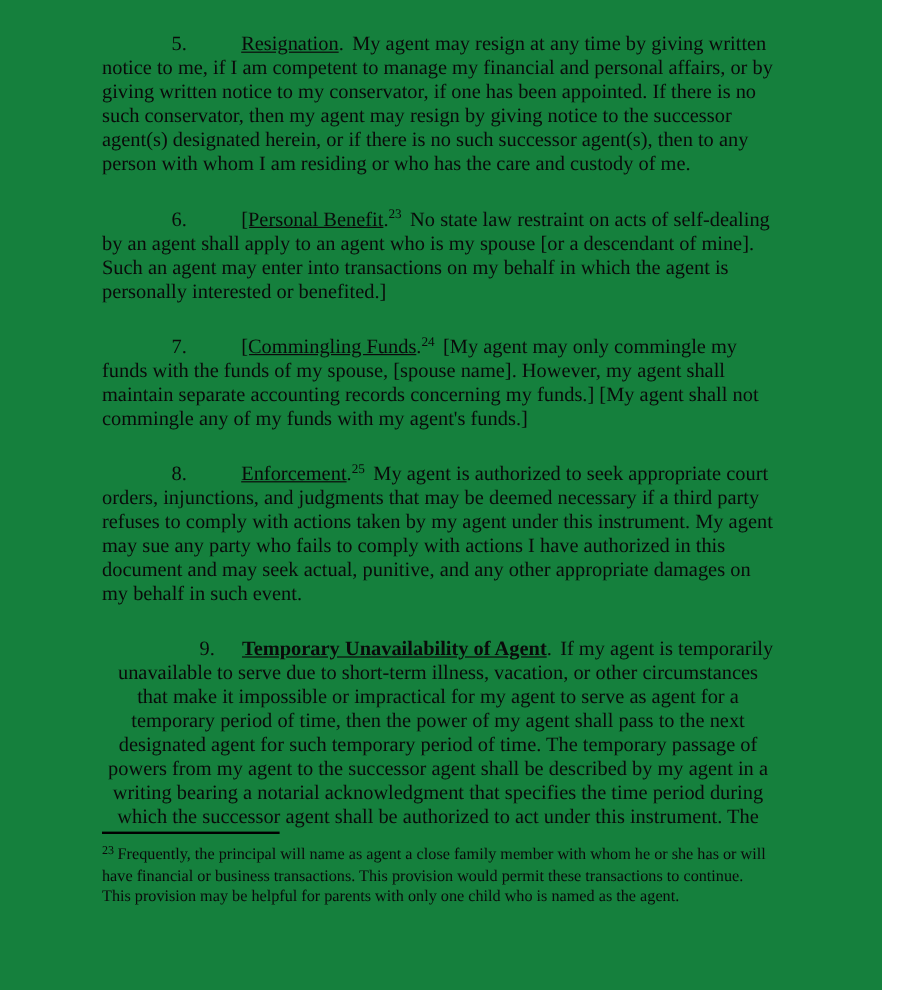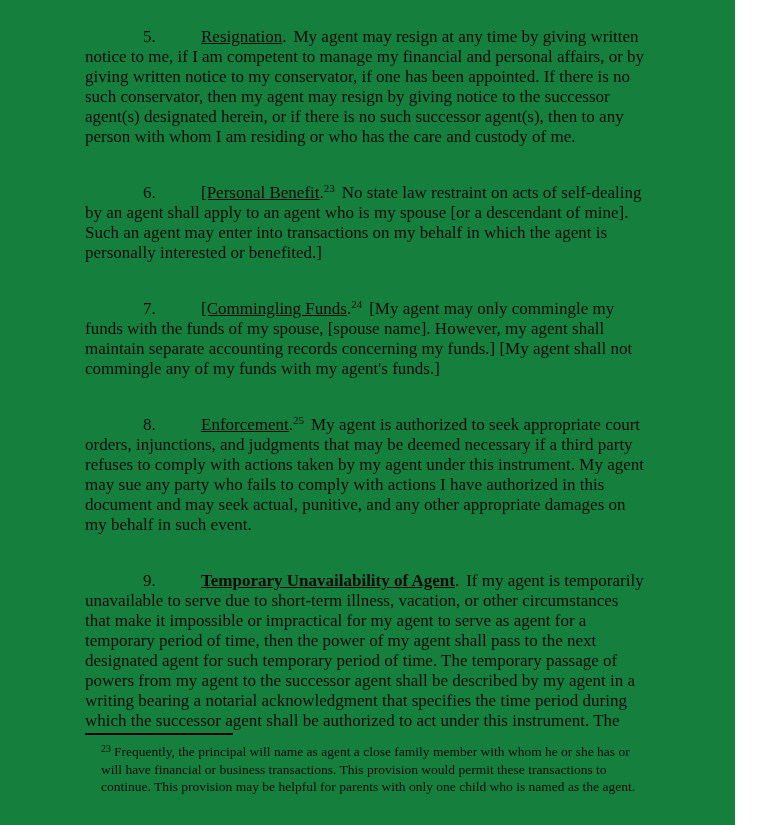--- a/index.html
+++ b/index.html
@@ -15,22 +15,22 @@
   .content {
     padding: 27px 90px 0 85px;
     font-size: 17px;
     line-height: 20px;
     text-align: left;
   }
   p.section {
     margin: 0;
     text-indent: 58px; 
   }
-  p.section + p.section { margin-top: 36px; }
-  p.section.tight { margin-top: 16px; }
+  p.section + p.section { margin-top: 26px; }
+  p.section.tight { margin-top: 16px; text-align: center; }
   .num {
     display: inline-block;
     width: 58px;        
     text-indent: 0;
   }
   .head { text-decoration: underline; }
   .head.bold { font-weight: bold; }
   sup.ref {
     font-size: 11px;
     line-height: 0;
@@ -39,21 +39,21 @@
     vertical-align: baseline;
   }
   .sec-body { margin-left: 7px; }
   .fn-sep {
     width: 148px;
     height: 0;
     border-top: 2px solid #000000;
     margin: 2px 0 8px 0;
   }
   .footnotes { font-size: 13.5px; line-height: 17.5px; }
-  p.footnote { margin: 0 0 3px 16px; }
+  p.footnote { margin: 0 0 3px 0; }
   sup.fn-num {
     font-size: 10px;
     line-height: 0;
     position: relative;
     top: -4px;
     vertical-align: baseline;
   }
   .fn-text { margin-left: 3px; }
 </style>
 </head>

